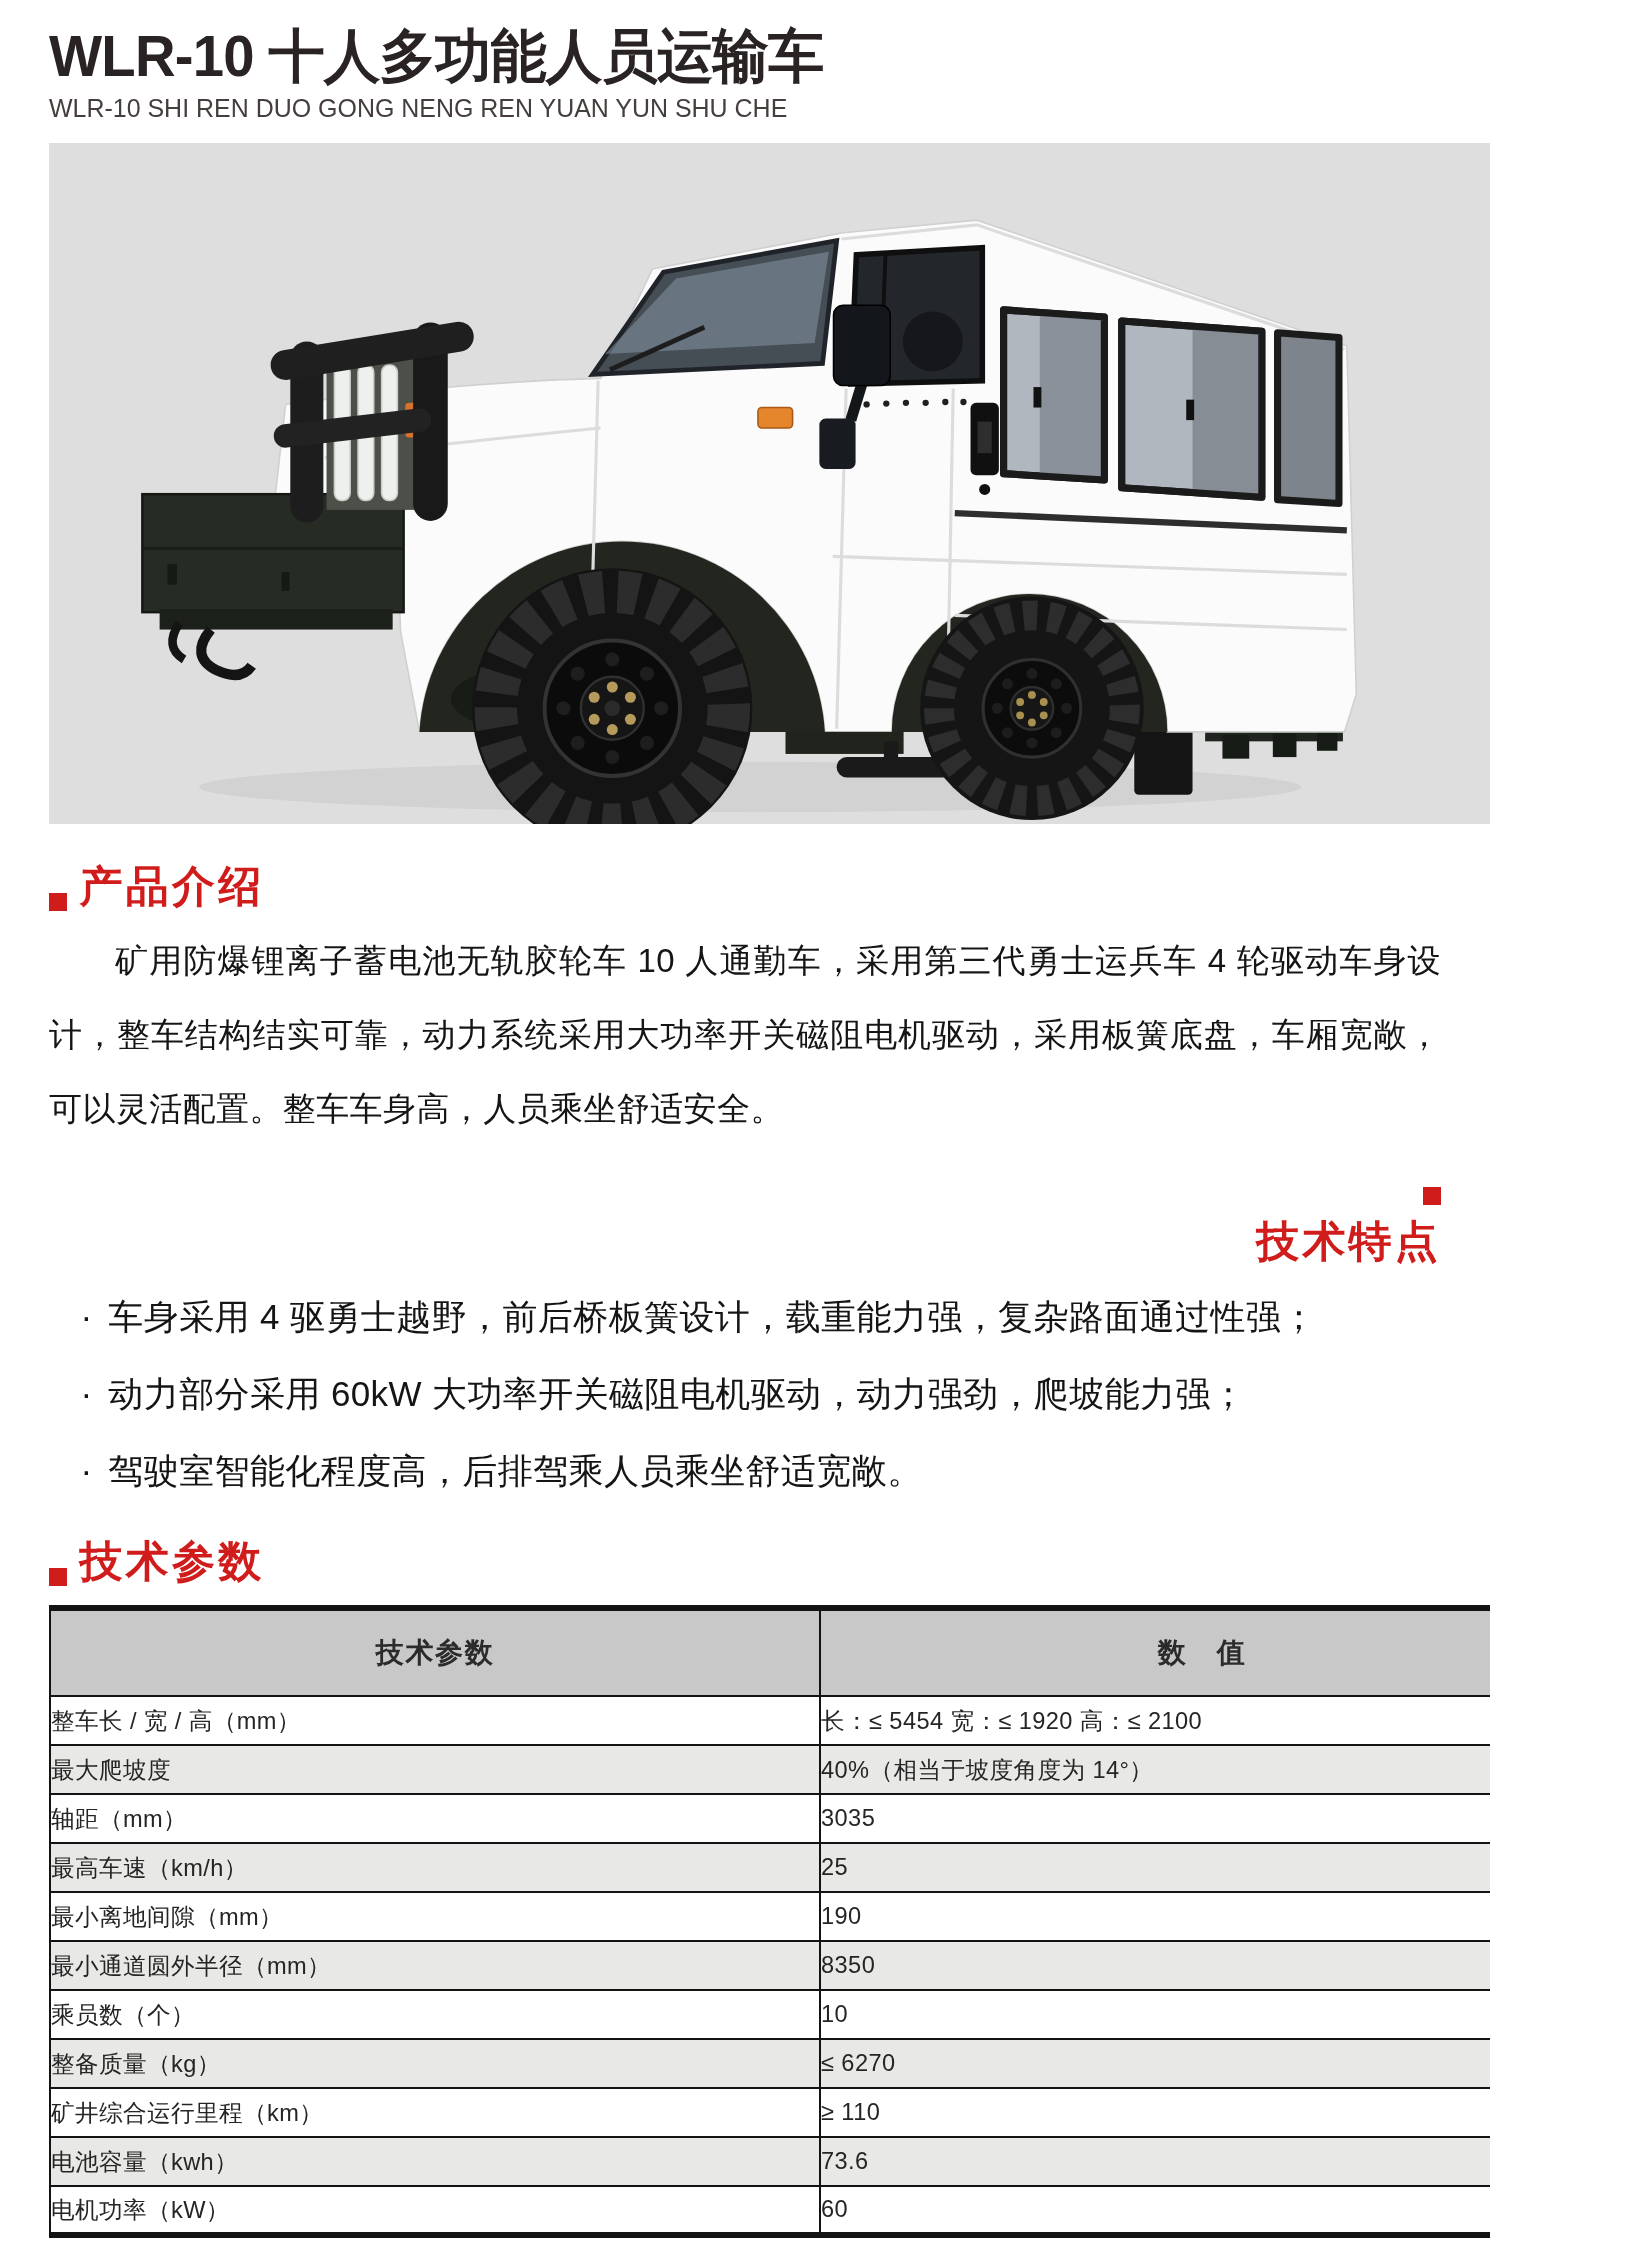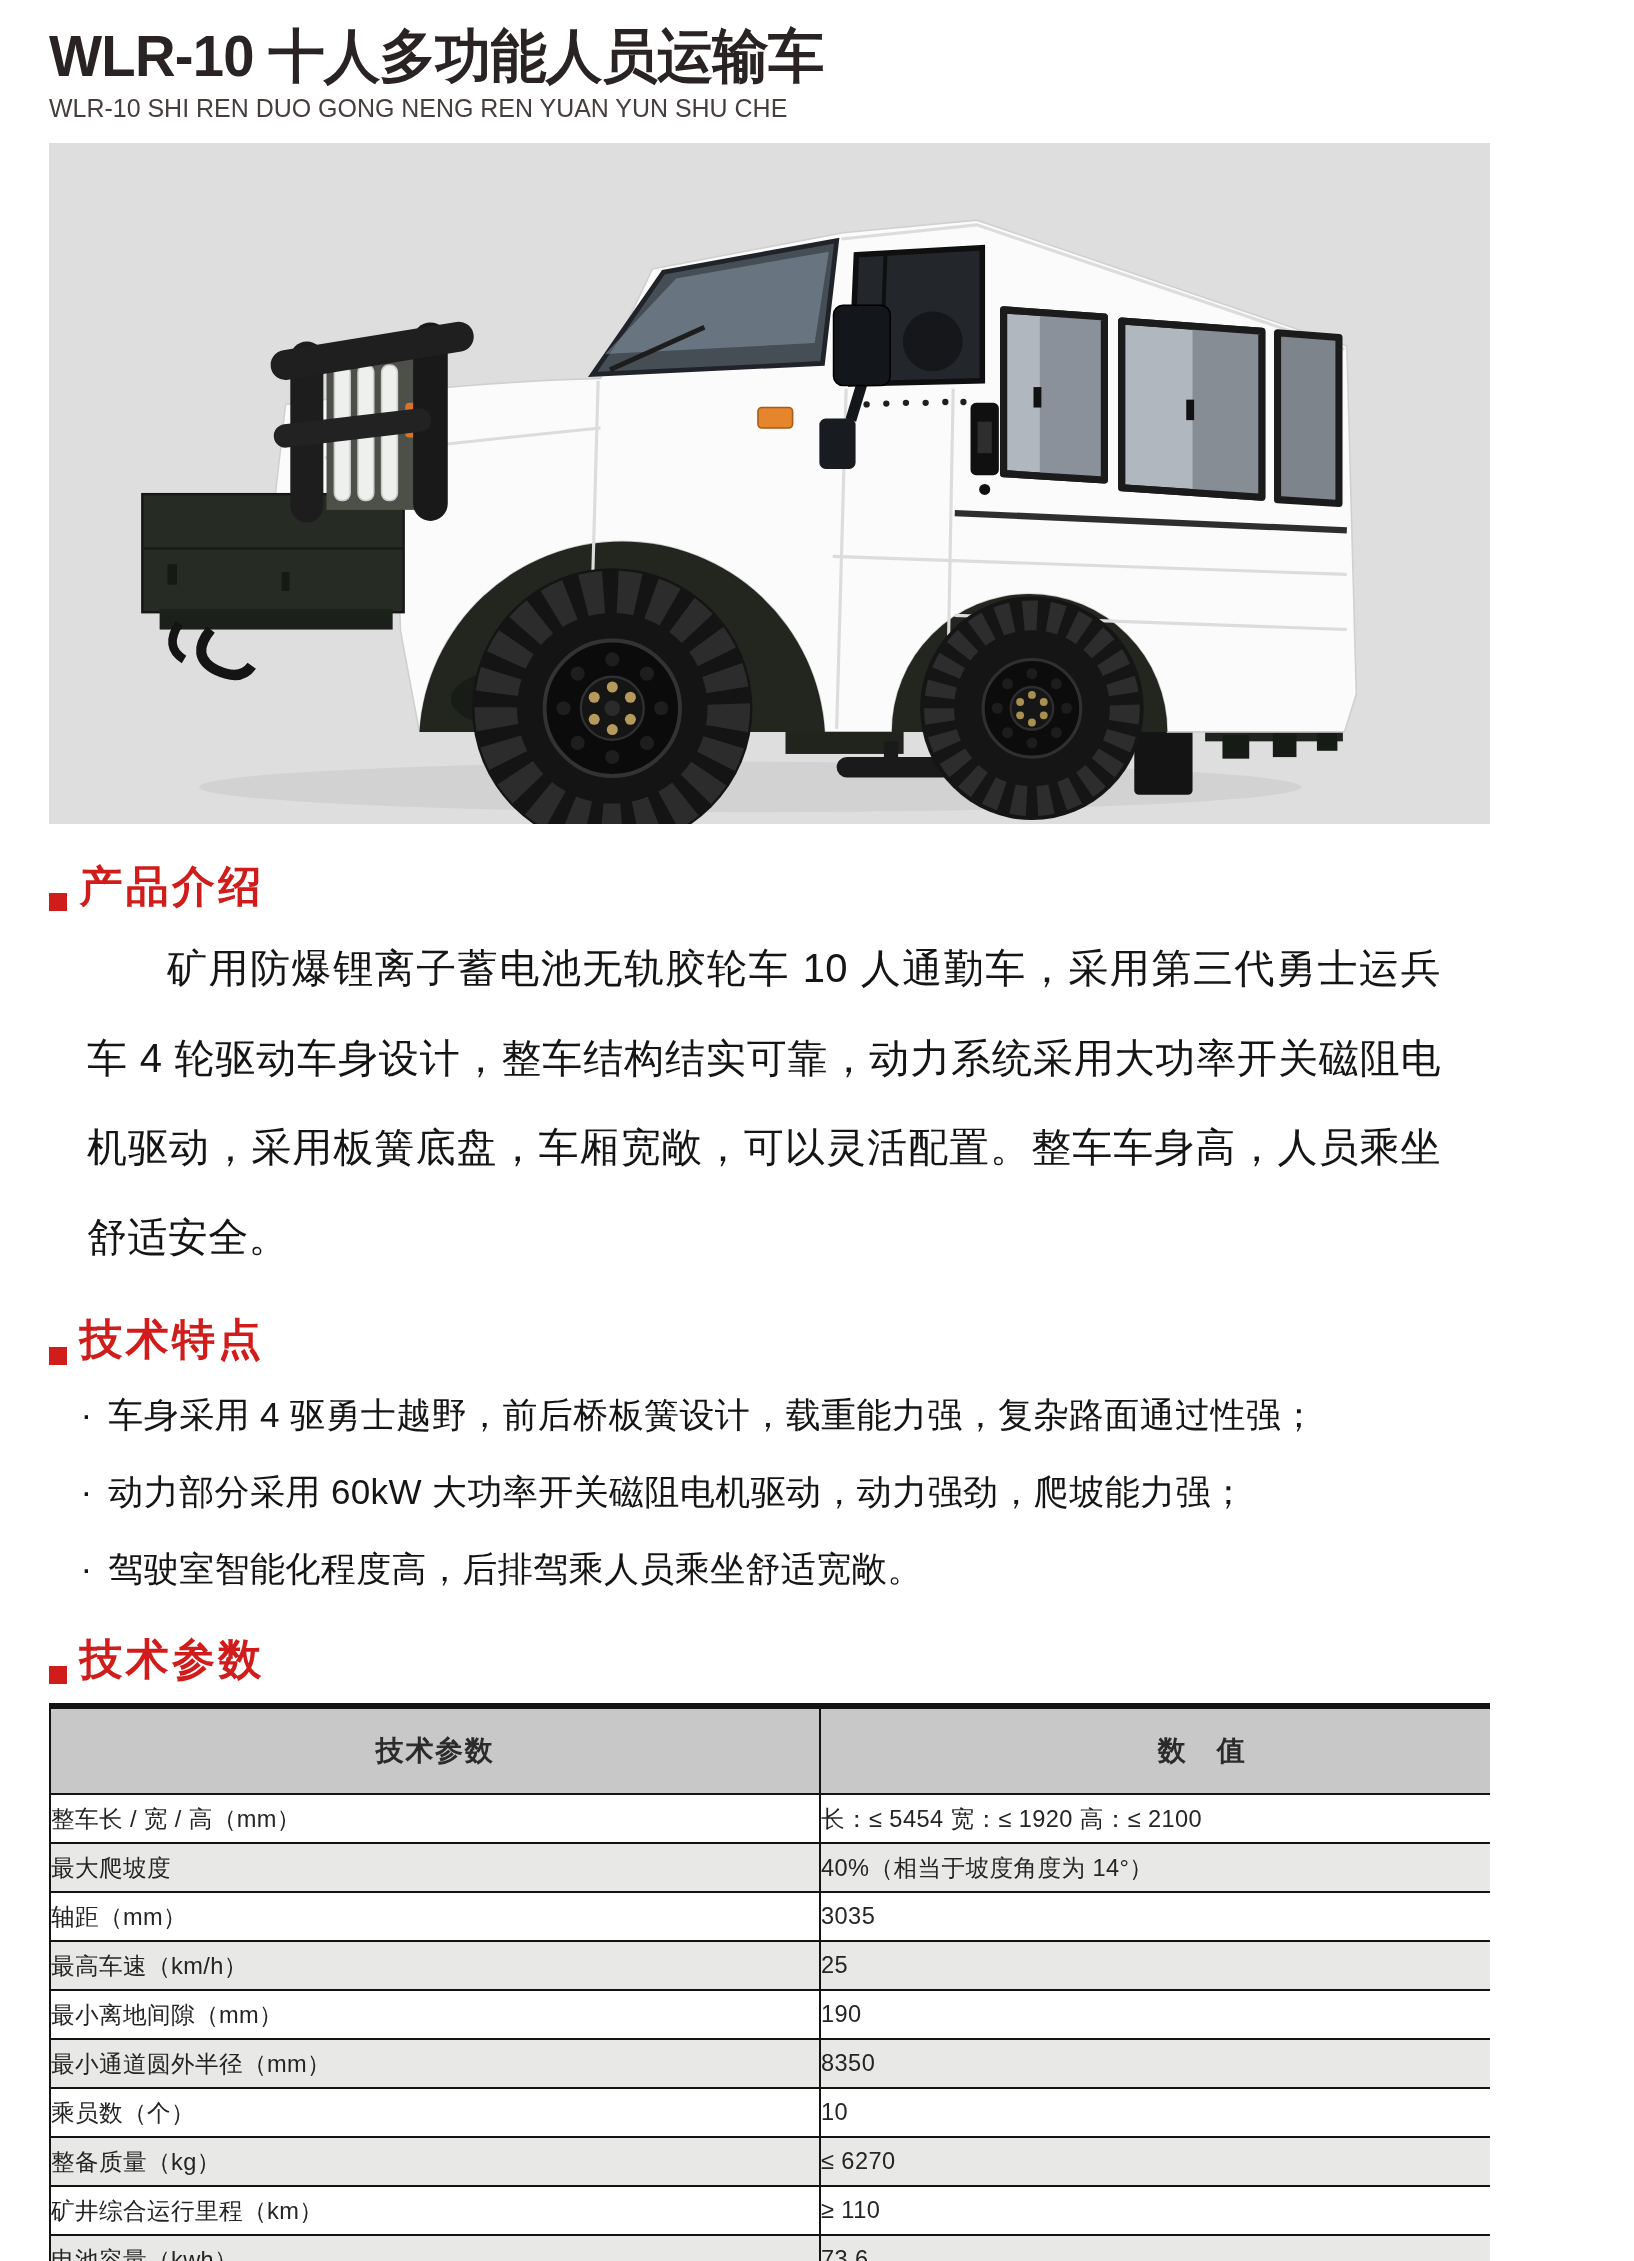--- a/index.html
+++ b/index.html
@@ -40,27 +40,27 @@
   
   .sec-head { display:flex; align-items:flex-end; gap:12.6px; }
   .sec-head .sq {
     width:18px; height:18px; background:#d11c1c; margin-top:7.9px; flex:0 0 auto;
   }
   .sec-head .sec-title {
     font-size:43px; font-weight:700; color:#d11c1c; letter-spacing:3.2px;
     line-height:1.15;
   }
   .sec-intro-head   { margin-top:38px; }
-  .sec-feat-head    { margin-top:33px; }
+  .sec-feat-head    { margin-top:33px;flex-direction:column; }
   .sec-spec-head    { margin-top:28px; }
   
   .intro-text {
     margin-top:12.6px;
-    font-size:40px; line-height:2.24; color:#151515;
-    text-align:justify; text-indent:2em; letter-spacing:0.4px;margin-left:38px;
+    font-size:33px; line-height:2.24; color:#151515;
+    text-align:justify; text-indent:2em; letter-spacing:0.4px;
   }
   
   .features { margin-top:11px; list-style:none; padding-left:31.5px; }
   .features li {
     font-size:35px; line-height:2.2; color:#151515; letter-spacing:0.4px;
   }
   .features li .dot { margin-right:15.8px; }
   
   .spec-table {
     margin-top:19px;

